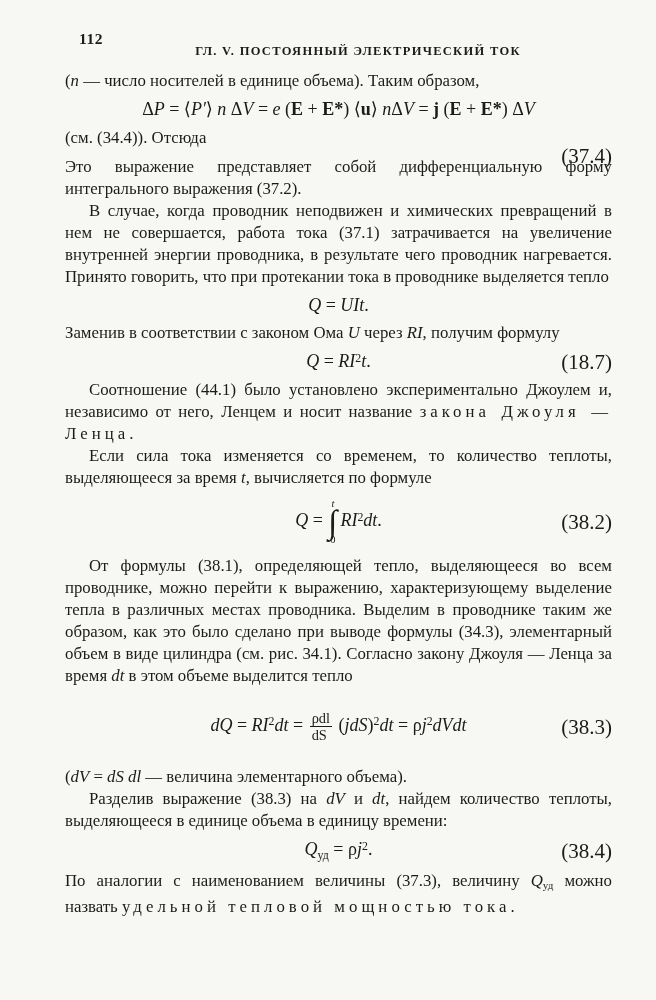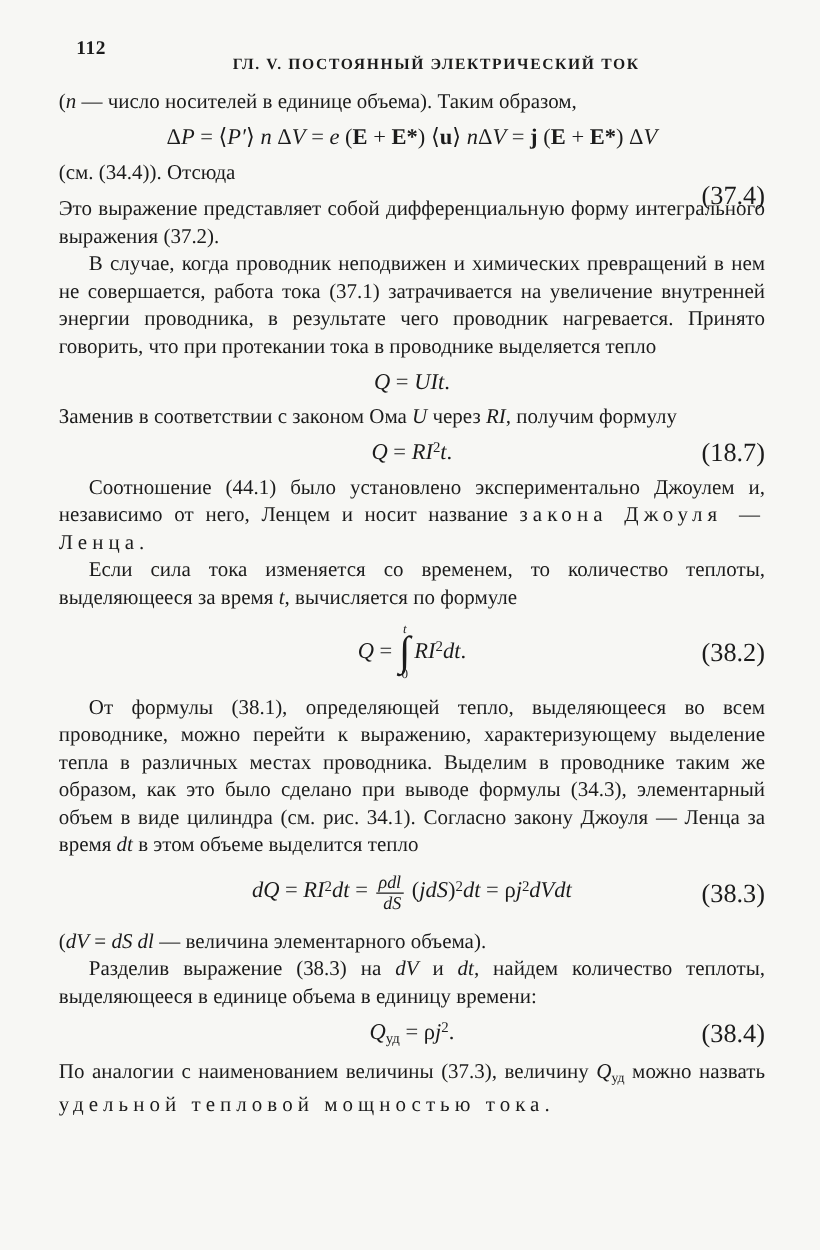--- a/index.html
+++ b/index.html
@@ -5,21 +5,21 @@
   html,body{margin:0;padding:0;}
   body{
     width:656px;height:1000px;overflow:hidden;
     background:#f7f7f4;
     font-family:"Liberation Serif","DejaVu Serif",serif;
     color:#1b1b1b;
     -webkit-font-smoothing:antialiased;
   }
   .page{
     width:656px;height:1000px;box-sizing:border-box;
-    padding:30px 44px 0 47px;
+    padding:30px 44px 0 65px;
     position:relative;
   }
   
   .runhead{position:relative;height:20px;margin-bottom:20px;}
   .pagenum{position:absolute;left:14px;top:0;font-weight:bold;font-size:15.5px;letter-spacing:0.5px;}
   .chapter{
     position:absolute;left:50%;top:14px;transform:translateX(-44%);
     font-size:12.5px;font-weight:bold;letter-spacing:1.3px;white-space:nowrap;
   }
   
@@ -42,22 +42,22 @@
     font-size:18px;line-height:1.15;
     margin:7px 0;
   }
   .eq-tall{margin:10px 0;}
   .eqbody{display:inline-block;}
   .eqnum{
     position:absolute;right:0;top:50%;transform:translateY(-50%);
     font-size:21px;font-style:normal;
   }
   .frac{
-    display:inline-block;text-align:right;vertical-align:-0.65em;
-    font-size:0.8em;font-style:italic;line-height:1.12;margin:4px 2px;
+    display:inline-block;text-align:left;vertical-align:-0.65em;
+    font-size:0.8em;line-height:1.12;margin:16px 2px;
   }
   .frac .num{display:block;padding:0 2px;}
   .frac .den{display:block;border-top:1.3px solid #1b1b1b;padding:0 2px;}
   .intgrl{
     display:inline-flex;flex-direction:column;align-items:center;
     vertical-align:middle;line-height:1;margin:0 3px 0 1px;
   }
   .intgrl .intsign{font-size:1.85em;line-height:0.85;}
   .intgrl .lim{font-size:0.58em;line-height:1;}
   .intgrl .lim.top{font-style:italic;margin-bottom:-2px;}

